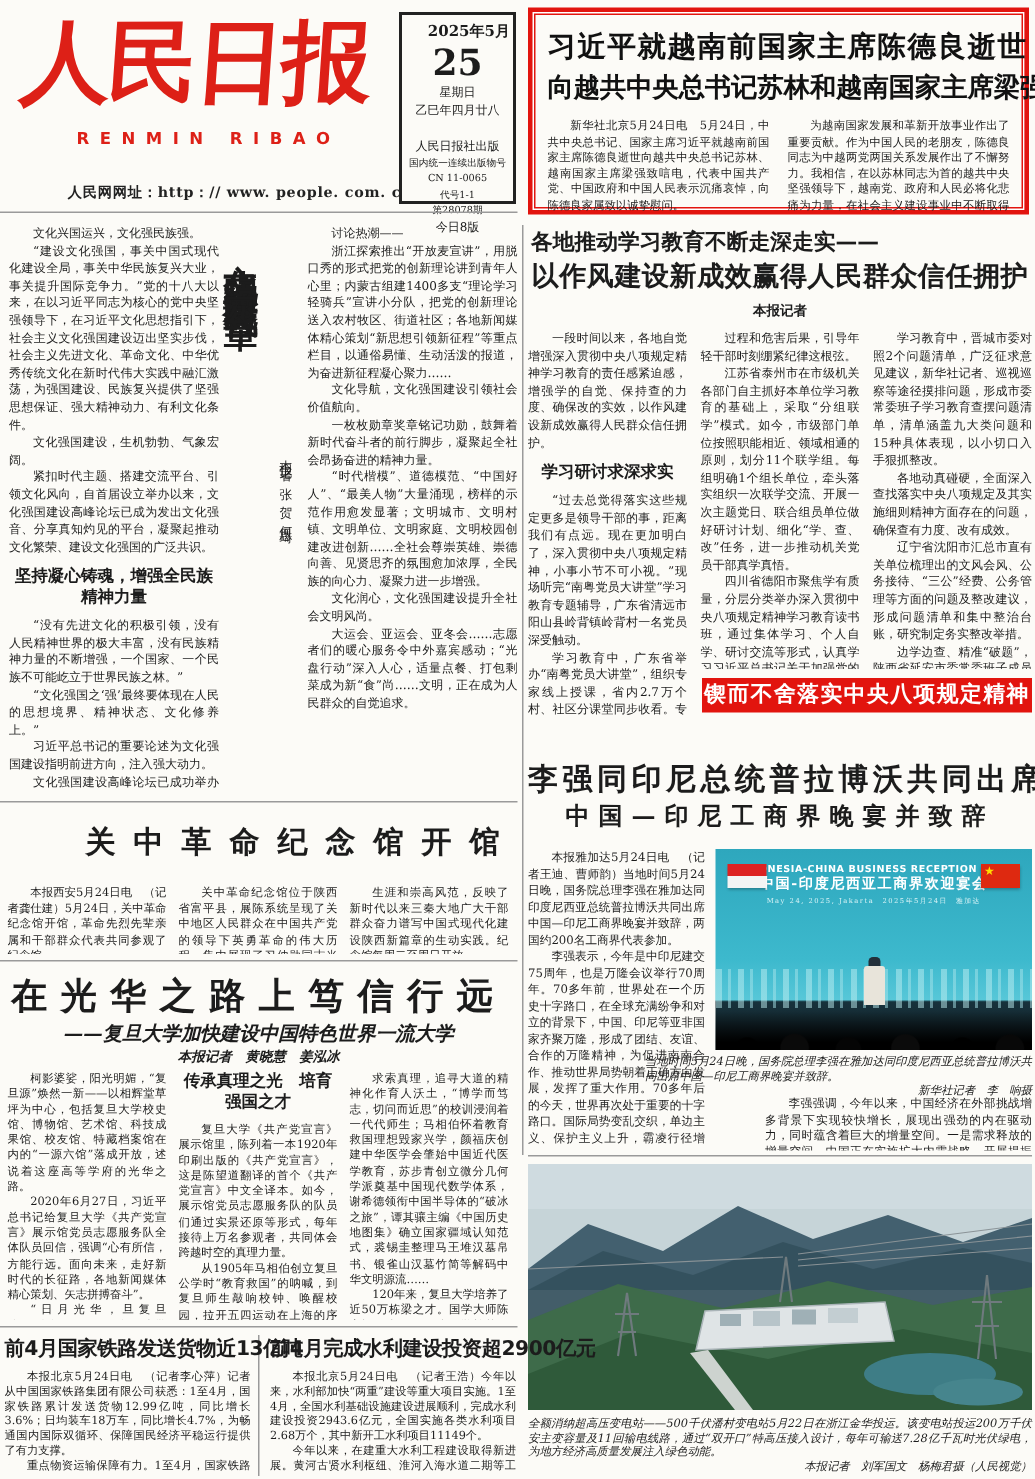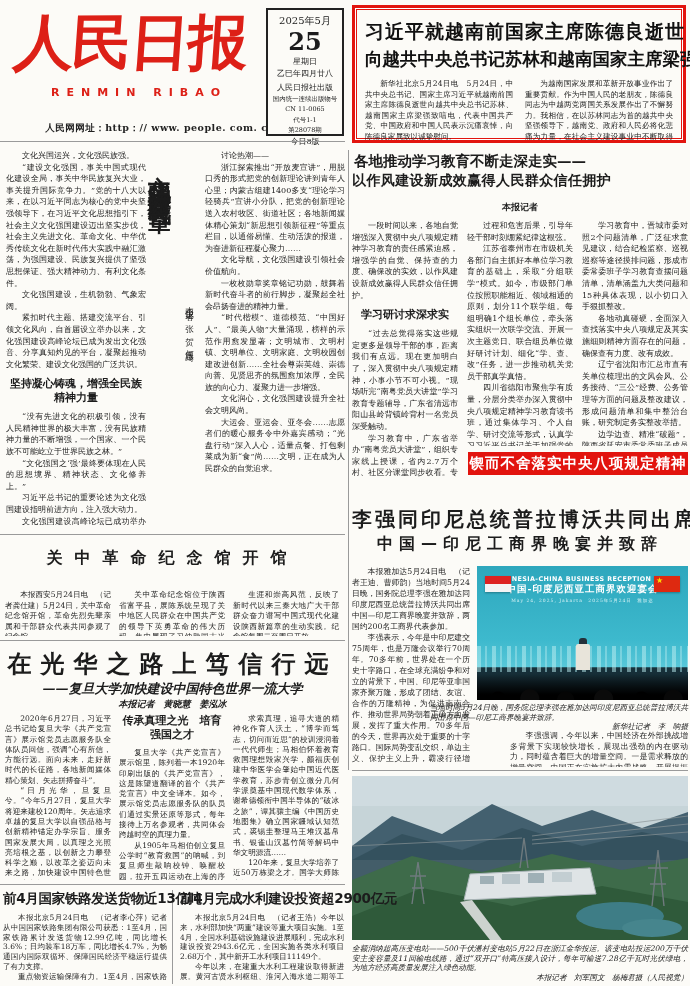--- a/index.html
+++ b/index.html
@@ -5,43 +5,43 @@
   html,body{margin:0;padding:0;}
   body{background:#e8e6e0;}
   .page{position:relative;width:690px;height:986px;background:#fcfbf7;margin:0 auto;overflow:hidden;
         font-family:"DejaVu Serif","Liberation Serif",serif;color:#1c1c1c;}
   .abs{position:absolute;}
   
   .logo{font-size:60px;font-weight:900;color:#dd2017;letter-spacing:-2px;transform:skewX(-4deg);line-height:1;}
   .logo-latin{color:#dd2017;font-family:"DejaVu Sans",sans-serif;font-weight:bold;font-size:11px;letter-spacing:7px;}
   .site-line{font-size:9.5px;font-weight:bold;color:#222;letter-spacing:.5px;}
   .datebox{border:2px solid #222;text-align:center;padding:4px 2px;box-sizing:border-box;background:#fcfbf7;}
-  .datebox .ym{font-size:10px;font-weight:normal;}
+  .datebox .ym{font-size:10px;font-weight:bold;text-align:right;}
   .datebox .day{font-size:24px;font-weight:bold;line-height:1.15;}
   .datebox .small{font-size:8px;line-height:1.5;}
   .datebox .tiny{font-size:6.8px;line-height:1.55;transform:scale(.95);}
   
   .col{font-size:8px;line-height:11.6px;text-align:justify;overflow:hidden;}
   .para{margin:0;text-indent:2em;}
   .col-subhead{font-family:"DejaVu Sans",sans-serif;font-weight:bold;font-size:11px;text-align:center;
                margin:7px 0 6px;text-indent:0;line-height:14px;}
   .rule-h{background:#9a9a9a;height:1px;}
   .rule-v{background:#9a9a9a;width:1px;}
   
   .obit{border:3px solid #e2140e;box-shadow:0 0 0 1px #fff inset,0 0 0 2px #e2140e inset;
         box-sizing:border-box;padding:8px 10px 6px;background:#fcfbf7;}
   .obit h1{margin:2px 0 0;font-family:"DejaVu Sans",sans-serif;font-weight:900;color:#111;
            text-align:center;font-size:19px;line-height:26px;letter-spacing:1px;white-space:nowrap;}
   .obit h1.l2{font-size:17.5px;letter-spacing:0;}
   .obit-body{display:flex;gap:12px;margin-top:7px;}
   .obit-body .col{width:50%;height:62px;font-size:7.6px;line-height:10.6px;}
   
   .kicker{font-family:"DejaVu Sans",sans-serif;font-weight:bold;font-size:14.5px;}
-  .big-black{font-family:"DejaVu Sans",sans-serif;font-weight:900;font-size:14px;letter-spacing:.4px;
-             white-space:nowrap;}
+  .big-black{font-family:"DejaVu Sans",sans-serif;font-weight:900;font-size:18px;letter-spacing:.4px;
+             text-align:center;white-space:nowrap;}
   .byline-c{text-align:center;font-size:9px;font-weight:bold;}
   .red-banner{background:#e2140e;color:#fff;font-family:"DejaVu Sans",sans-serif;font-weight:900;
               font-size:14.5px;text-align:center;line-height:23px;letter-spacing:1px;}
   
   .serif-head{font-family:"DejaVu Serif",serif;font-weight:bold;text-align:center;white-space:nowrap;}
   .caption{font-size:7.6px;line-height:9.6px;text-align:justify;font-style:italic;}
   .credit{text-align:right;font-style:italic;}
   
   .v-head{writing-mode:vertical-rl;text-orientation:upright;font-weight:900;font-size:23px;
           letter-spacing:3px;line-height:1;}
@@ -80,21 +80,21 @@
     <div class="logo">人民日报</div>
     <div class="logo-latin" style="text-align:center;margin-top:14px;">RENMIN RIBAO</div>
   </div>
   <div class="abs site-line" style="left:30px;top:122px;width:260px;text-align:center;">人民网网址：http：// www. people. com. cn</div>
 
   <div class="abs datebox" style="left:266px;top:8px;width:78px;height:128px;">
     <div class="ym">2025年5月</div>
     <div class="day">25</div>
     <div class="small">星期日</div>
     <div class="small">乙巳年四月廿八</div>
-    <div class="small" style="margin-top:2px;">人民日报社出版</div>
+    <div class="small" style="margin-top:12px;">人民日报社出版</div>
     <div class="tiny">国内统一连续出版物号</div>
     <div class="tiny">CN 11-0065</div>
     <div class="tiny">代号1-1</div>
     <div class="tiny">第28078期</div>
     <div class="small">今日8版</div>
   </div>
 
   <div class="abs obit" style="left:352px;top:5px;width:334px;height:138px;">
     <h1>习近平就越南前国家主席陈德良逝世</h1>
     <h1 class="l2">向越共中央总书记苏林和越南国家主席梁强致唁电</h1>
@@ -124,21 +124,21 @@
   </div>
   <div class="abs col" style="left:467px;top:220px;width:106px;height:226px;">
     <div>
         <p class="para">过程和危害后果，引导年轻干部时刻绷紧纪律这根弦。</p>
         <p class="para">江苏省泰州市在市级机关各部门自主抓好本单位学习教育的基础上，采取“分组联学”模式。如今，市级部门单位按照职能相近、领域相通的原则，划分11个联学组。每组明确1个组长单位，牵头落实组织一次联学交流、开展一次主题党日、联合组员单位做好研讨计划、细化“学、查、改”任务，进一步推动机关党员干部真学真悟。</p>
         <p class="para">四川省德阳市聚焦学有质量，分层分类举办深入贯彻中央八项规定精神学习教育读书班，通过集体学习、个人自学、研讨交流等形式，认真学习习近平总书记关于加强党的作风建设的重要论述和中央八项规定及其实施细则精神，持续强化纪律意识、规矩意识。</p>
       </div>
 
   </div>
   <div class="abs col" style="left:582px;top:220px;width:106px;height:226px;">
-      <p class="para">学习教育中，晋城市委对照2个问题清单，广泛征求意见建议，结合纪检监察、巡视巡察等途径摸排问题，形成市委常委班子学习教育查摆问题清单，清单涵盖九大类问题和15种具体表现，以小切口入手狠抓整改。</p>
+      <p class="para">学习教育中，晋城市委对照2个问题清单，广泛征求意见建议，新华社记者、巡视巡察等途径摸排问题，形成市委常委班子学习教育查摆问题清单，清单涵盖九大类问题和15种具体表现，以小切口入手狠抓整改。</p>
       <p class="para">各地动真碰硬，全面深入查找落实中央八项规定及其实施细则精神方面存在的问题，确保查有力度、改有成效。</p>
       <p class="para">辽宁省沈阳市汇总市直有关单位梳理出的文风会风、公务接待、“三公”经费、公务管理等方面的问题及整改建议，形成问题清单和集中整治台账，研究制定务实整改举措。</p>
       <p class="para">边学边查、精准“破题”，陕西省延安市委常委班子成员带头自查，推动全市各级各部门对照2个问题清单，以“个人自查＋集体查摆”的方式，着力发现制度执行不到位、长期未能有效根治的“老大难”问题，及时纳入问题整改清单，实行台账式管理。（下转第四版）</p>
     </div>
 
   <div class="abs red-banner" style="left:468px;top:452px;width:220px;height:23px;">锲而不舍落实中央八项规定精神</div>
 
   <div class="abs serif-head" style="left:352px;top:506px;width:336px;font-size:20px;letter-spacing:3px;">李强同印尼总统普拉博沃共同出席</div>
   <div class="abs serif-head" style="left:352px;top:534px;width:336px;font-size:16px;letter-spacing:6px;">中国—印尼工商界晚宴并致辞</div>
 
@@ -232,37 +232,38 @@
       <p class="para">讨论热潮——</p>
       <p class="para">浙江探索推出“开放麦宣讲”，用脱口秀的形式把党的创新理论讲到青年人心里；内蒙古组建1400多支“理论学习轻骑兵”宣讲小分队，把党的创新理论送入农村牧区、街道社区；各地新闻媒体精心策划“新思想引领新征程”等重点栏目，以通俗易懂、生动活泼的报道，为奋进新征程凝心聚力……</p>
       <p class="para">文化导航，文化强国建设引领社会价值航向。</p>
       <p class="para">一枚枚勋章奖章铭记功勋，鼓舞着新时代奋斗者的前行脚步，凝聚起全社会昂扬奋进的精神力量。</p>
       <p class="para">“时代楷模”、道德模范、“中国好人”、“最美人物”大量涌现，榜样的示范作用愈发显著；文明城市、文明村镇、文明单位、文明家庭、文明校园创建改进创新……全社会尊崇英雄、崇德向善、见贤思齐的氛围愈加浓厚，全民族的向心力、凝聚力进一步增强。</p>
       <p class="para">文化润心，文化强国建设提升全社会文明风尚。</p>
       <p class="para">大运会、亚运会、亚冬会……志愿者们的暖心服务令中外嘉宾感动；“光盘行动”深入人心，适量点餐、打包剩菜成为新“食”尚……文明，正在成为人民群众的自觉追求。</p>
     </div>
 
   <div class="abs rule-h" style="left:0px;top:534px;width:345px;"></div>
-  <div class="abs serif-head" style="left:0px;top:548px;width:345px;font-size:16px;letter-spacing:12px;">关中革命纪念馆开馆</div>
+  <div class="abs serif-head" style="left:0px;top:548px;width:345px;font-size:20px;letter-spacing:12px;text-align:right;">关中革命纪念馆开馆</div>
   <div class="abs col" style="left:5px;top:590px;width:106px;height:46px;font-size:7.6px;line-height:10.6px;">
       <p class="para">本报西安5月24日电　（记者龚仕建）5月24日，关中革命纪念馆开馆，革命先烈先辈亲属和干部群众代表共同参观了纪念馆。</p>
     </div>
   <div class="abs col" style="left:119px;top:590px;width:106px;height:46px;font-size:7.6px;line-height:10.6px;">
       <p class="para">关中革命纪念馆位于陕西省富平县，展陈系统呈现了关中地区人民群众在中国共产党的领导下英勇革命的伟大历程，集中展现了习仲勋同志光辉革命</p>
     </div>
   <div class="abs col" style="left:233px;top:590px;width:106px;height:46px;font-size:7.6px;line-height:10.6px;">
       <p class="para">生涯和崇高风范，反映了新时代以来三秦大地广大干部群众奋力谱写中国式现代化建设陕西新篇章的生动实践。纪念馆每周二至周日开放。</p>
     </div>
 
   <div class="abs rule-h" style="left:0px;top:640px;width:345px;"></div>
   <div class="abs" style="left:0px;top:680px;width:345px;text-align:center;font-size:13px;font-weight:bold;font-style:italic;">——复旦大学加快建设中国特色世界一流大学</div>
   <div class="abs serif-head" style="left:0px;top:648px;width:345px;font-size:24px;letter-spacing:9px;">在光华之路上笃信行远</div>
   <div class="abs byline-c" style="left:0px;top:698px;width:345px;font-style:italic;">本报记者　黄晓慧　姜泓冰</div>
 
   <div class="abs col" style="left:5px;top:714px;width:106px;height:166px;font-size:7.6px;line-height:10.3px;">
+      <p class="para">柯影婆娑，阳光明媚，“复旦源”焕然一新——以相辉堂草坪为中心，包括复旦大学校史馆、博物馆、艺术馆、科技成果馆、校友馆、特藏档案馆在内的“一源六馆”落成开放，述说着这座高等学府的光华之路。</p>
       <p class="para">2020年6月27日，习近平总书记给复旦大学《共产党宣言》展示馆党员志愿服务队全体队员回信，强调“心有所信，方能行远。面向未来，走好新时代的长征路，各地新闻媒体精心策划、矢志拼搏奋斗”。</p>
       <p class="para">“日月光华，旦复旦兮。”今年5月27日，复旦大学将迎来建校120周年。矢志追求卓越的复旦大学以自强品格与创新精神锚定办学宗旨、服务国家发展大局，以真理之光照亮培根之基，以创新之力攀登科学之巅，以改革之姿迈向未来之路，加快建设中国特色世界一流大学。</p>
     </div>
   <div class="abs col" style="left:119px;top:714px;width:106px;height:166px;font-size:7.6px;line-height:10.3px;">
     <div class="col-subhead" style="margin-top:0;">传承真理之光　培育强国之才</div>
     <div>
         <p class="para">复旦大学《共产党宣言》展示馆里，陈列着一本1920年印刷出版的《共产党宣言》，这是陈望道翻译的首个《共产党宣言》中文全译本。如今，展示馆党员志愿服务队的队员们通过实景还原等形式，每年接待上万名参观者，共同体会跨越时空的真理力量。</p>
         <p class="para">从1905年马相伯创立复旦公学时“教育救国”的呐喊，到复旦师生敲响校钟、唤醒校园，拉开五四运动在上海的序幕；从抗战时期随校西迁重庆坚持办学、宣传抗战，到改革开放初期率先开启与世界一流大学交流机制，在我国高校中最早成立生命科学学院，复旦大学始终将民族命运镌刻于育人为学的血脉之中。</p>
       </div>
   </div>

